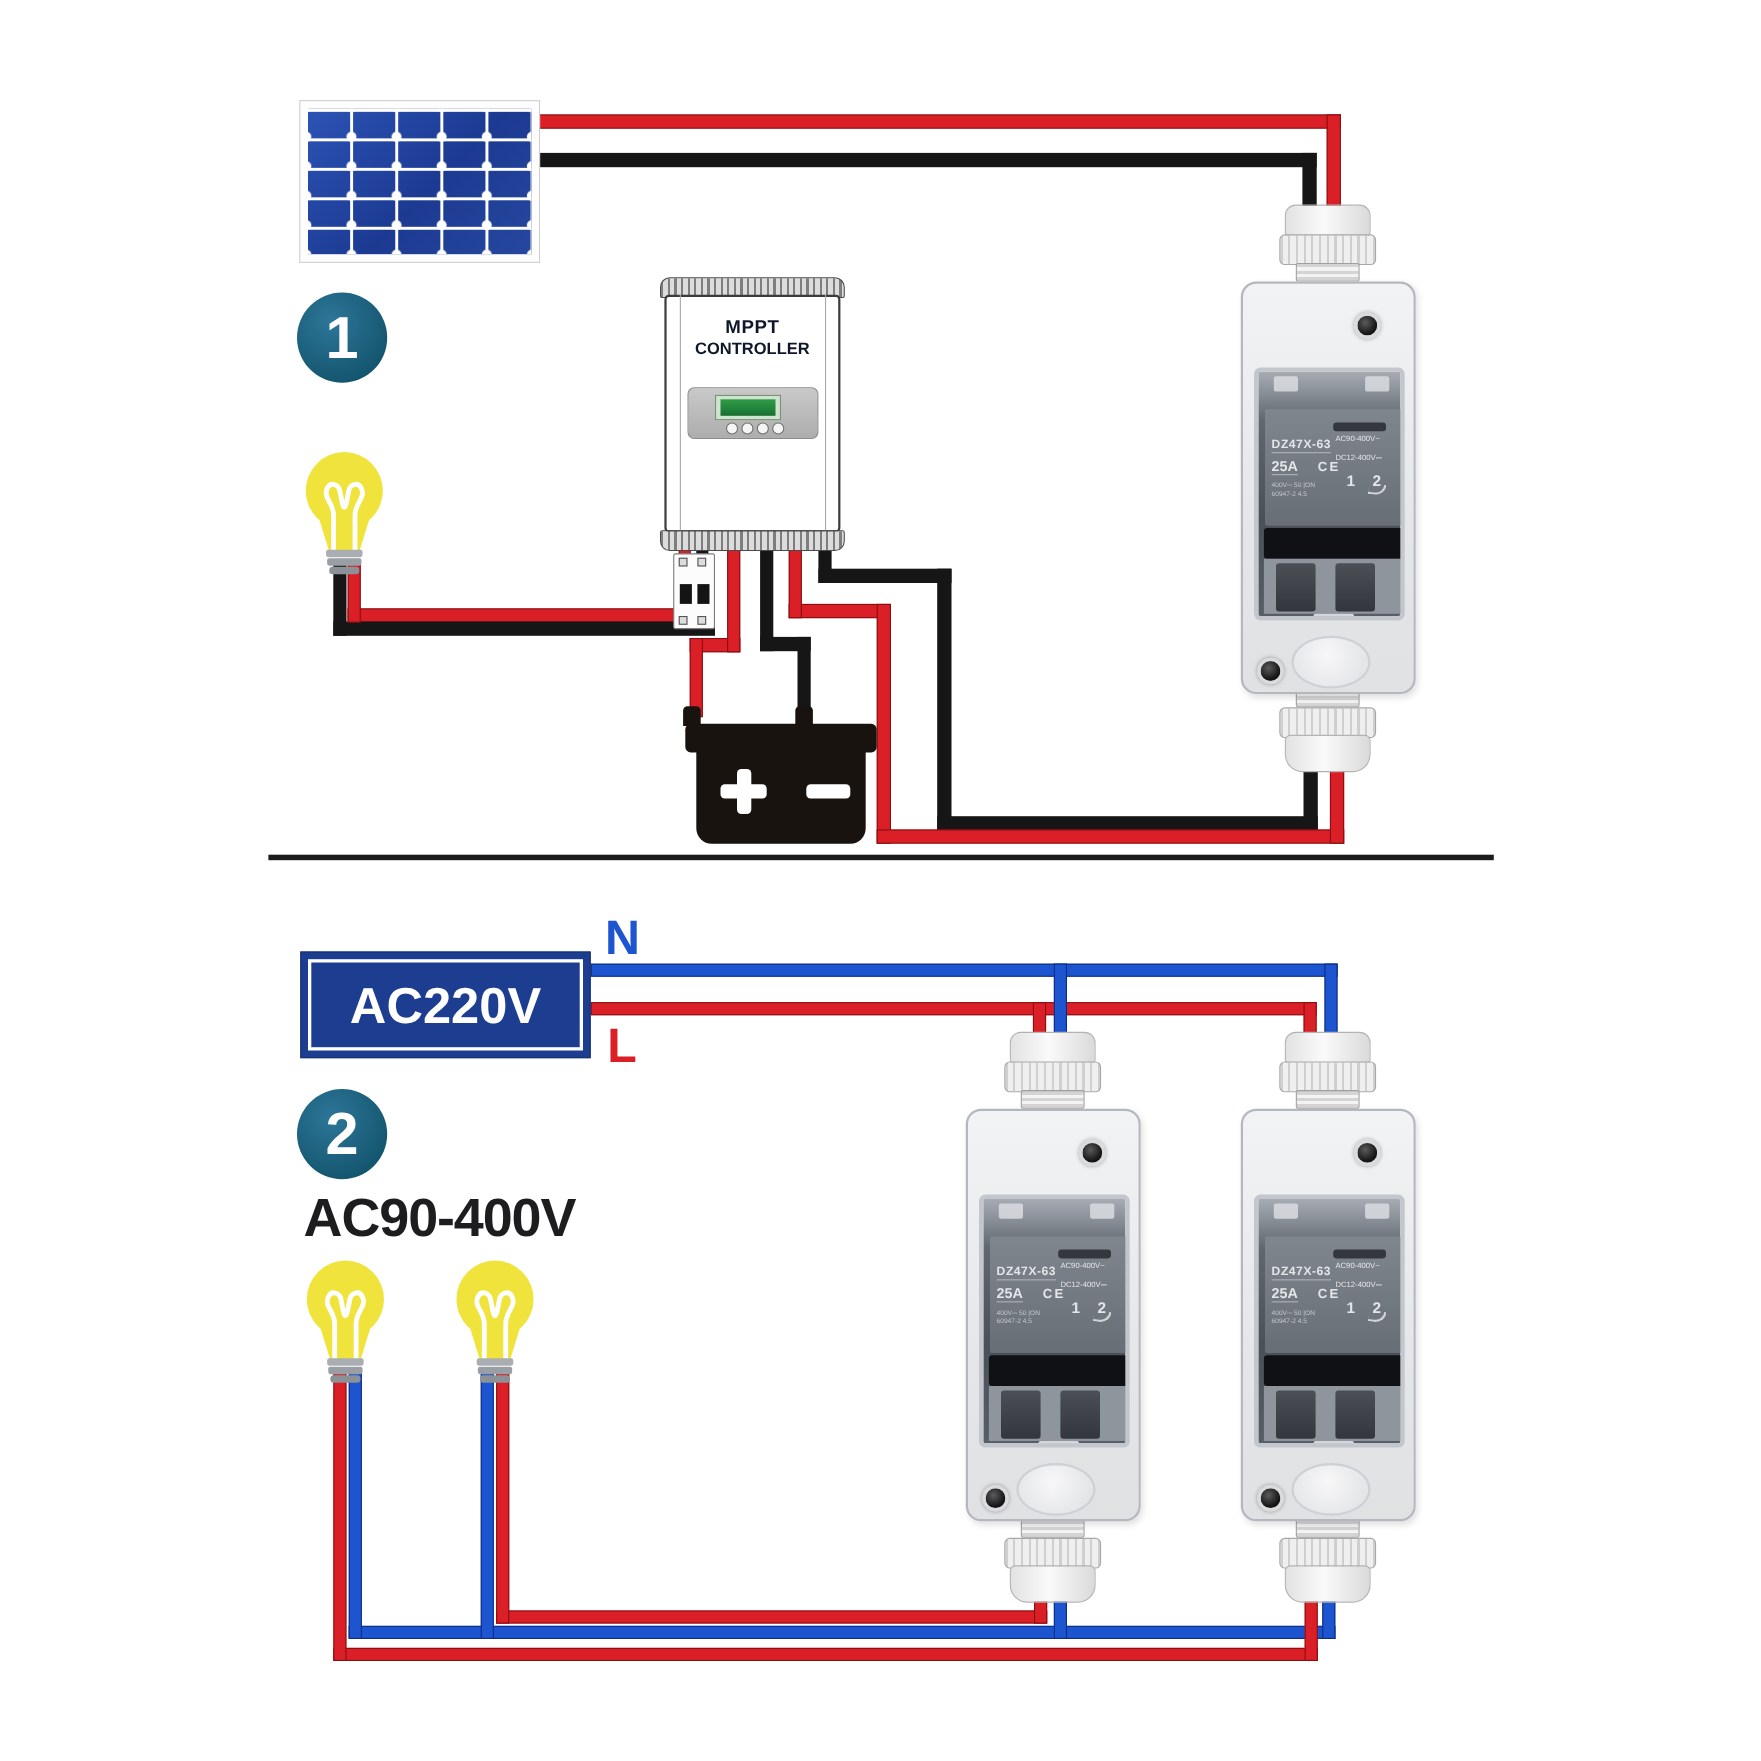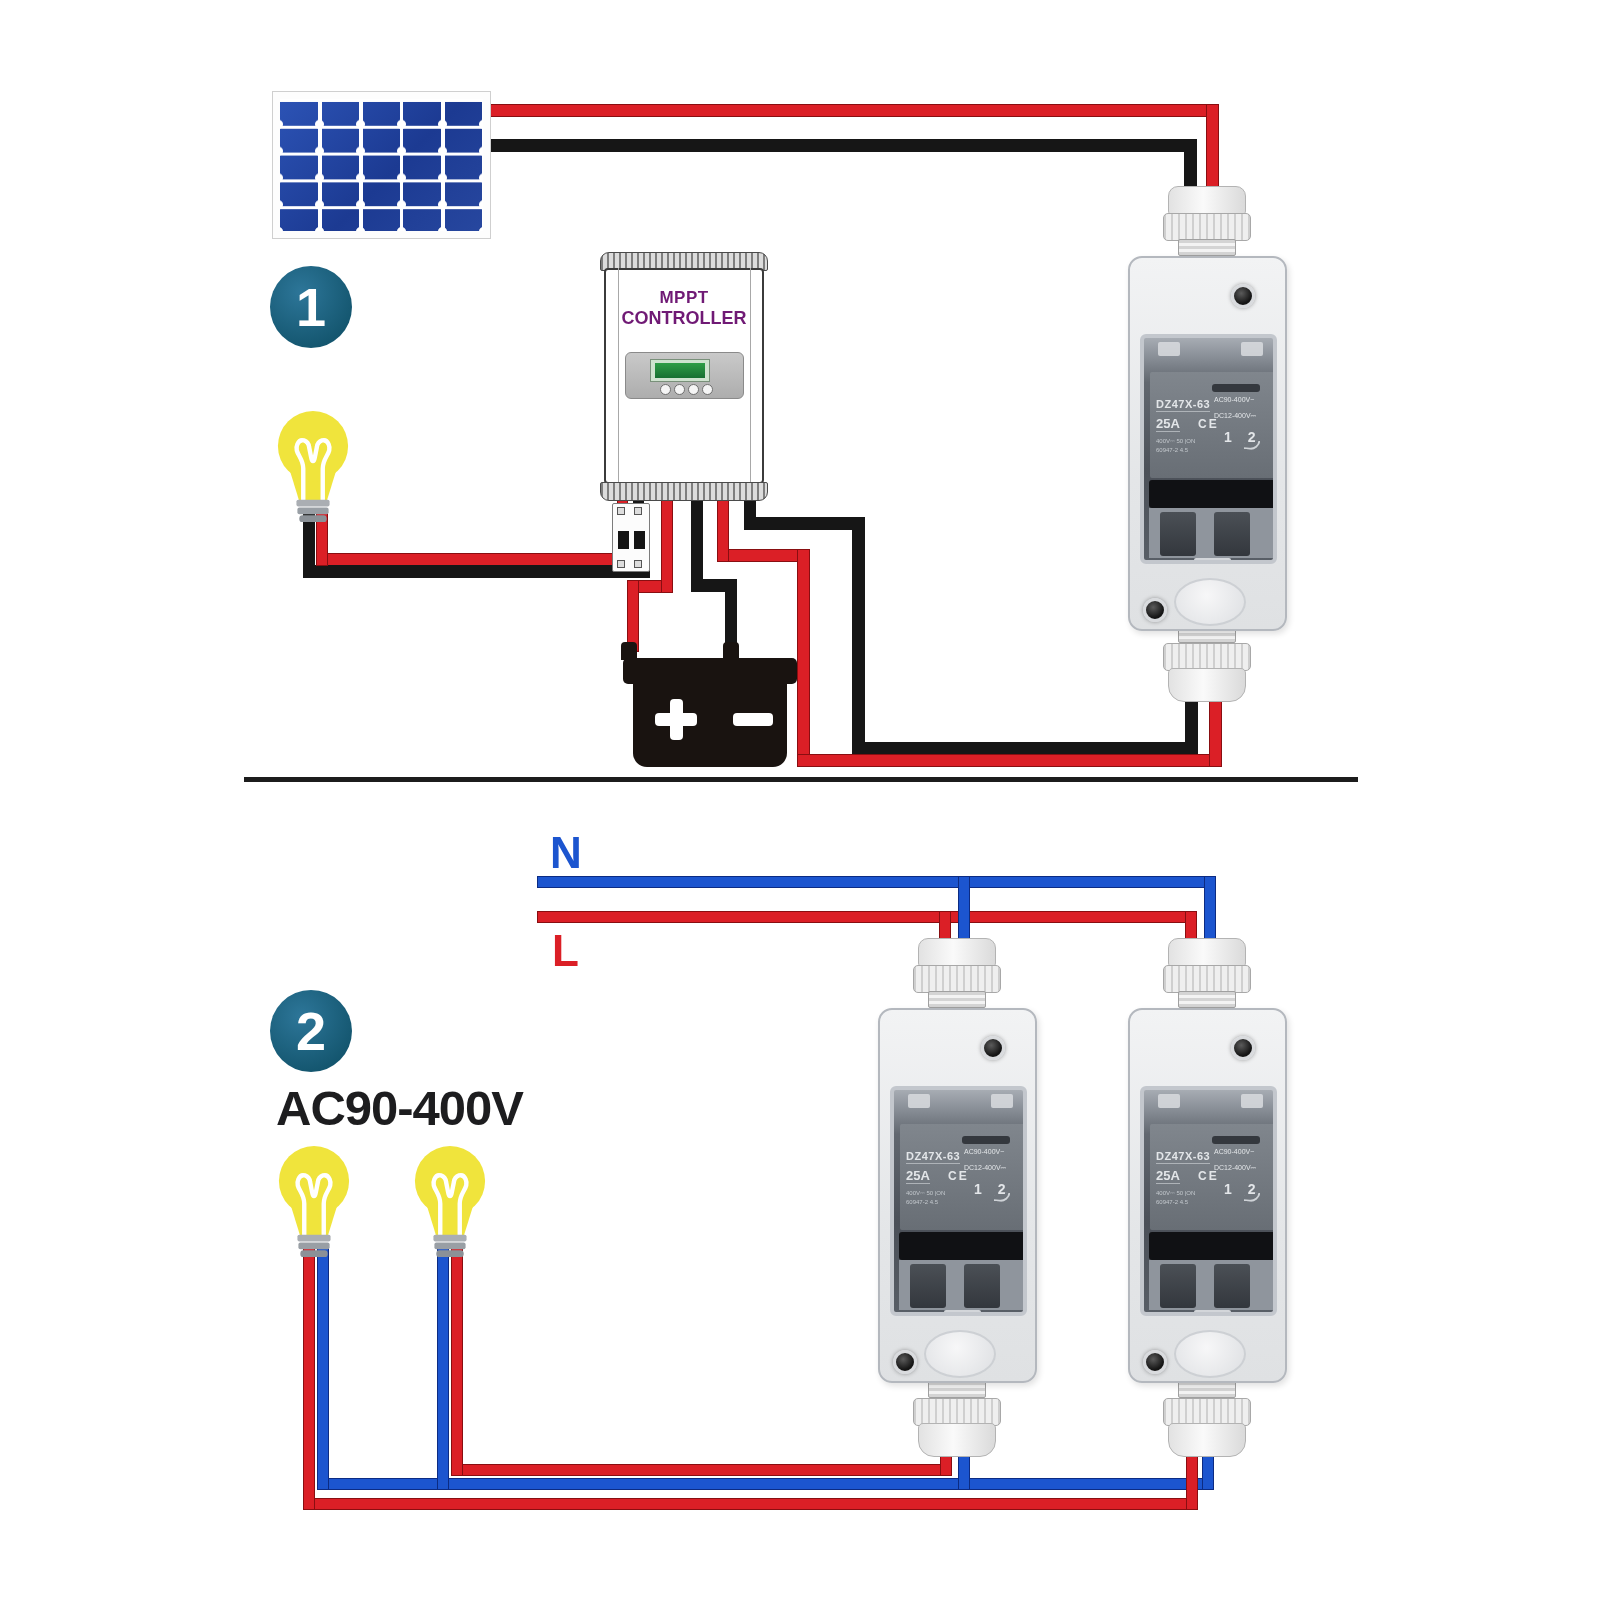--- a/index.html
+++ b/index.html
@@ -29,23 +29,23 @@
          font-size:54px;font-weight:bold;}
   .volt{font-size:49px;font-weight:bold;color:#1d1d1f;letter-spacing:-1px;white-space:nowrap;}
   
   .bulb{width:78px;height:115px;}
   
   .mppt-cap{left:600px;width:168px;height:19px;border:1px solid #4a4a4a;
     background:repeating-linear-gradient(90deg,#7e7e7e 0 2px,#dcdcdc 2px 6px);}
   .mppt-body{left:604px;top:268px;width:160px;height:216px;background:#fff;
     border:2px solid #3b3b3b;border-radius:4px;}
   .mppt-seam{top:268px;width:1px;height:216px;background:#a8a8a8;}
-  .mppt-title{left:604px;top:288px;width:160px;text-align:center;color:#701a75;
+  .mppt-title{left:604px;top:288px;width:160px;text-align:center;color:#0f172a;
     font-weight:bold;font-size:17px;line-height:20px;letter-spacing:.5px;}
-  .mppt-title .l2{font-size:18px;letter-spacing:0;}
+  .mppt-title .l2{font-size:15px;letter-spacing:0;}
   .disp{left:625px;top:352px;width:119px;height:47px;background:linear-gradient(#c9c9c9,#adadad);
     border:1px solid #8a8a8a;border-radius:6px;}
   .lcd{left:650px;top:359px;width:60px;height:23px;background:#cfe3cf;border:1px solid #79907a;}
   .lcd-in{left:655px;top:363px;width:50px;height:15px;background:linear-gradient(#2f9d47,#177031);}
   .mbtn{width:11px;height:11px;border-radius:50%;background:#f5f5f5;border:1px solid #6f6f6f;top:384px;}
   
   .sbrk{left:612px;top:503px;width:38px;height:69px;background:#fcfcfc;border:1px solid #7c7c7c;border-radius:2px;}
   .sbrk .term{position:absolute;width:8px;height:8px;background:#ddd;border:1px solid #555;}
   .sbrk .tog{position:absolute;width:11px;height:18px;background:#141414;top:27px;}
   
@@ -248,20 +248,23 @@
 
   <i class="wire wr" style="left:303px;top:1244px;width:12px;height:266px"></i>
   <i class="wire wu" style="left:317px;top:1244px;width:12px;height:246px"></i>
   <i class="wire wu" style="left:437px;top:1244px;width:12px;height:246px"></i>
   <i class="wire wr" style="left:451px;top:1244px;width:12px;height:232px"></i>
   <i class="wire wr" style="left:940px;top:1446px;width:12px;height:30px"></i>
   <i class="wire wu" style="left:958px;top:1446px;width:12px;height:44px"></i>
   <i class="wire wr" style="left:1186px;top:1446px;width:12px;height:64px"></i>
   <i class="wire wu" style="left:1202px;top:1446px;width:12px;height:44px"></i>
 
+  <div class="abs acbox">
+    <div class="inner">AC220V</div>
+  </div>
   <div class="abs nl" style="left:550px;top:828px;color:var(--wire-blue,#1c55cf)">N</div>
   <div class="abs nl" style="left:552px;top:926px;color:var(--wire-red,#db1f26)">L</div>
 
   <div class="abs badge" style="left:270px;top:990px">
     <span>2</span>
   </div>
   <div class="abs volt" style="left:276px;top:1080px">AC90-400V</div>
 
   <svg class="abs bulb" style="left:275px;top:1145px" viewBox="0 0 80 118">
     <path d="M14 55 L26 94 H54 L66 55 Z" fill="#f0e43c"></path>

